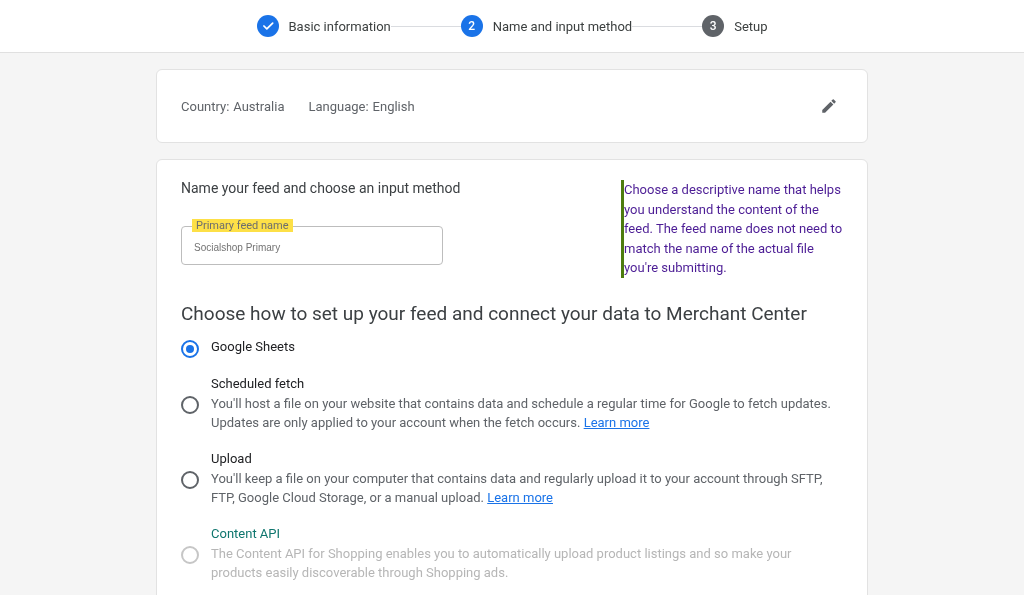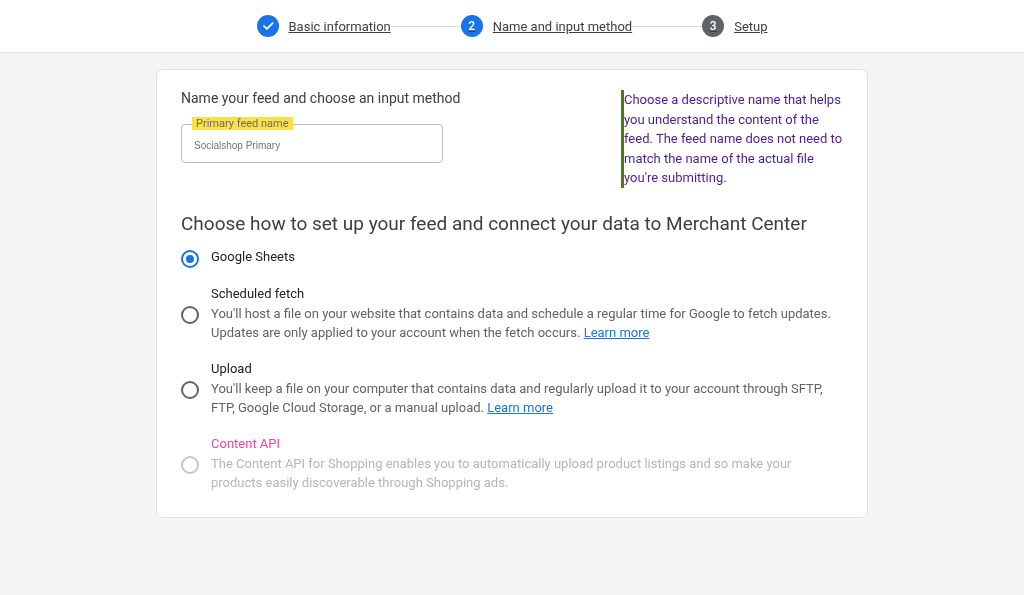--- a/index.html
+++ b/index.html
@@ -12,21 +12,20 @@
     height: 595px;
     overflow: hidden;
   }
   .stepper {
     background: #fff;
     border-bottom: 1px solid #e0e0e0;
     height: 53px;
     display: flex;
     align-items: center;
     justify-content: center;
-    text-decoration: underline;
   }
   .step {
     display: flex;
     align-items: center;
     gap: 10px;
   }
   .step-icon {
     width: 22px;
     height: 22px;
     border-radius: 50%;
@@ -58,21 +57,21 @@
   .spacer { flex: 1; }
   .edit-btn {
     width: 28px; height: 28px;
     display: flex; align-items: center; justify-content: center;
     border-radius: 50%; cursor: pointer;
     color: #5f6368;
   }
   .main-card { padding: 20px 24px 24px; }
   .main-top { display: flex; gap: 28px; margin-bottom: 24px; }
   .main-left { flex: 1; }
-  .section-title { font-size: 14px; color: #3c4043; margin-bottom: 18px; }
+  .section-title { font-size: 14px; color: #3c4043; margin-bottom: 30px; }
   .text-field {
     position: relative;
     border: 1px solid #bdbdbd;
     border-radius: 4px;
     width: 262px;
     padding: 11px 12px 10px;
   }
   .text-field .float-label {
     position: absolute;
     top: -8px; left: 10px;
@@ -108,21 +107,21 @@
   .radio.selected { border-color: #1a73e8; }
   .radio.selected::after {
     content: "";
     width: 8px; height: 8px;
     background: #1a73e8;
     border-radius: 50%;
   }
   .radio.disabled { border-color: #c6c6c6; cursor: default; }
   .opt-body { flex: 1; }
   .opt-title { font-size: 13px; color: #202124; margin-bottom: 3px; }
-  .opt-title.disabled { color: #ec4899; }
+  .opt-title.disabled { color: #0f766e; }
   .opt-desc { font-size: 13px; color: #5f6368; line-height: 1.5; }
   .opt-desc.disabled { color: #b6b6b6; }
   .learn-more { color: #1a73e8; text-decoration: underline; cursor: pointer; }
 </style>
 </head>
 <body>
 
 <div class="stepper">
   <div class="step">
     <div class="step-icon done">
@@ -138,20 +137,35 @@
     <span class="step-label">Name and input method</span>
   </div>
   <div class="step-line"></div>
   <div class="step">
     <div class="step-icon pending">3</div>
     <span class="step-label">Setup</span>
   </div>
 </div>
 
 <div class="container">
+  <div class="card summary-card">
+    <span class="summary-text">Country:</span>
+    <span style="width:4px"></span>
+    <span class="summary-text val">Australia</span>
+    <span style="width:24px"></span>
+    <span class="summary-text">Language:</span>
+    <span style="width:4px"></span>
+    <span class="summary-text val">English</span>
+    <div class="spacer"></div>
+    <div class="edit-btn">
+      <svg width="18" height="18" viewBox="0 0 24 24">
+          <path fill="#5f6368" d="M3 17.25V21h3.75L17.81 9.94l-3.75-3.75L3 17.25zM20.71 7.04a1 1 0 0 0 0-1.41l-2.34-2.34a1 1 0 0 0-1.41 0l-1.83 1.83 3.75 3.75 1.83-1.83z"></path>
+        </svg>
+    </div>
+  </div>
 
   <div class="card main-card">
     <div class="main-top">
       <div class="main-left">
         <div class="section-title">Name your feed and choose an input method</div>
         <div class="text-field">
           <span class="float-label">Primary feed name</span>
           <input type="text" value="Socialshop Primary" style="">
         </div>
       </div>

